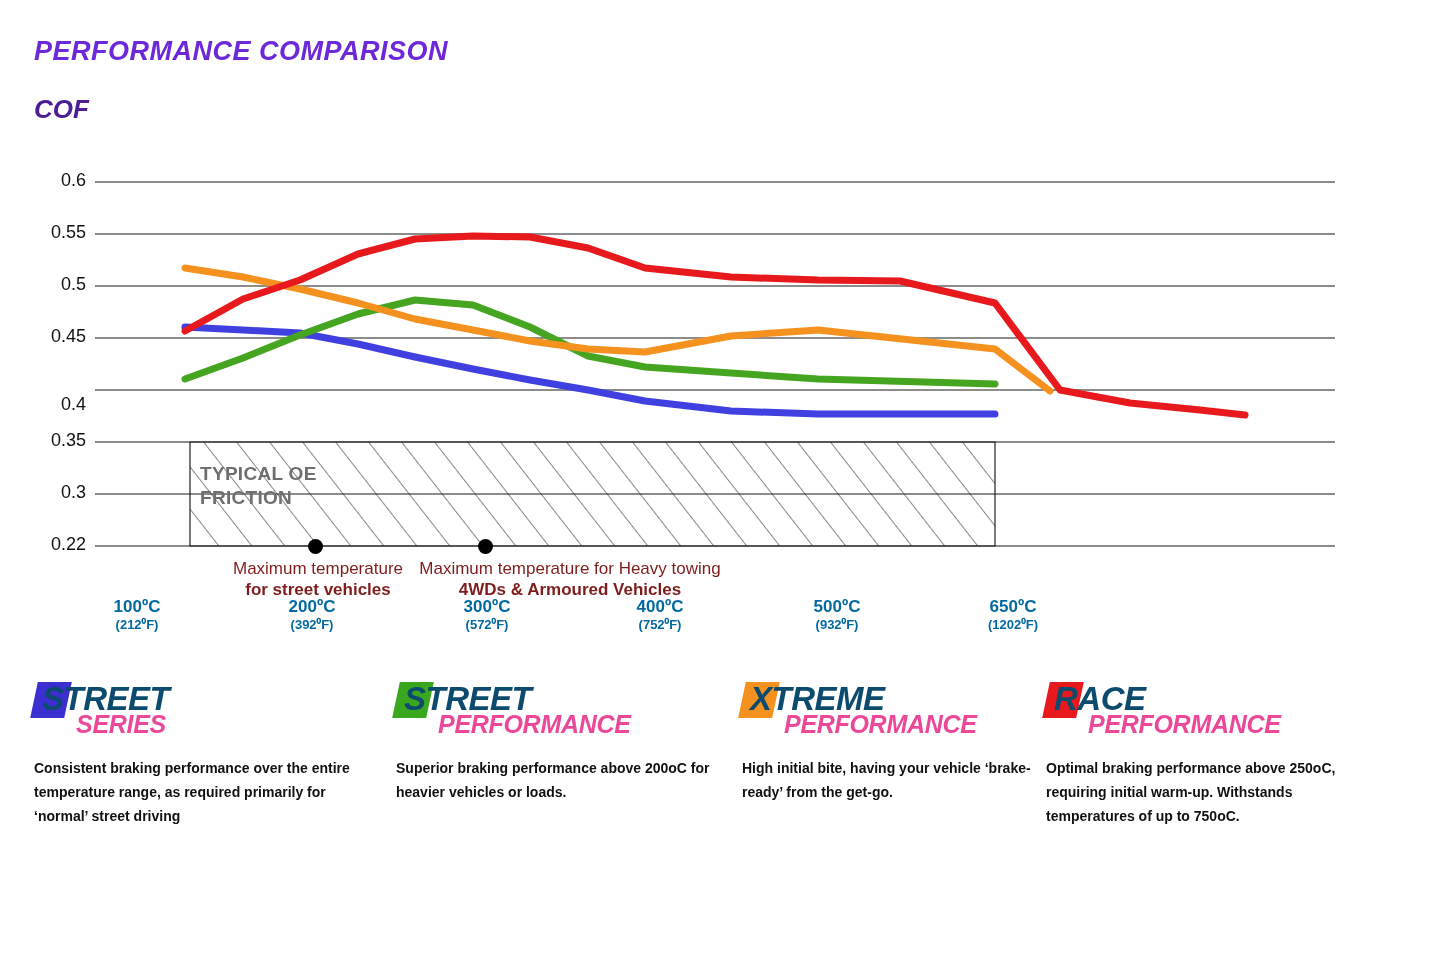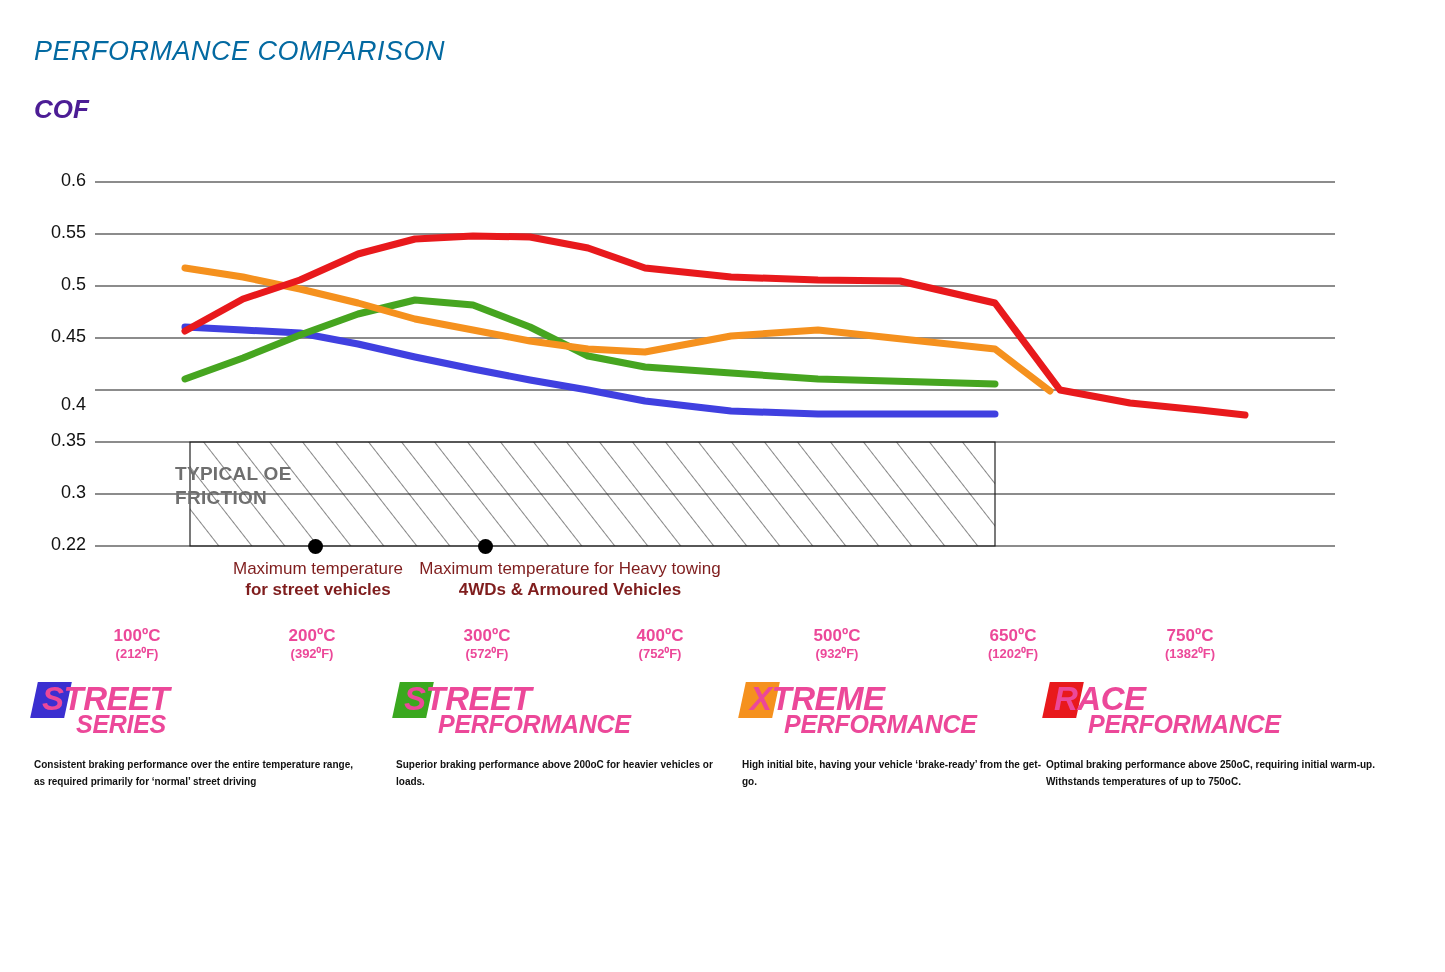--- a/index.html
+++ b/index.html
@@ -18,24 +18,24 @@
   #page {
     position: relative;
     width: 1445px;
     height: 972px;
   }
   .title {
     position: absolute;
     left: 34px;
     top: 36px;
     font-size: 27px;
-    font-weight: normal;
+    font-weight: bold;
     font-style: italic;
     letter-spacing: 0.5px;
-    color: #0369a1;
+    color: #6d28d9;
   }
   .axis-title {
     position: absolute;
     left: 34px;
     top: 94px;
     font-size: 26px;
     font-weight: bold;
     font-style: italic;
     color: #4c1d95;
   }
@@ -64,23 +64,22 @@
     top: 596px;
     width: 1445px;
     height: 60px;
   }
   .xlabel {
     position: absolute;
     text-align: center;
     width: 150px;
     font-size: 17px;
     font-weight: bold;
-    color: #ec4899;
+    color: #0369a1;
     line-height: 1.25;
-    margin-top: 29px;
   }
   .xlabel .sub {
     font-size: 13px;
     font-weight: bold;
   }
   .annot {
     position: absolute;
     text-align: center;
     font-size: 17px;
     color: #7f1d1d;
@@ -119,35 +118,35 @@
     transform: skewX(-12deg);
   }
   .logo-word {
     position: absolute;
     left: 8px;
     top: 0px;
     font-size: 33px;
     font-weight: bold;
     font-style: italic;
     letter-spacing: -0.5px;
-    color: #ec4899;
+    color: #0c4a6e;
   }
   .logo-sub {
     position: absolute;
     left: 42px;
     top: 30px;
     font-size: 25px;
     font-weight: bold;
     font-style: italic;
     letter-spacing: -0.3px;
     color: #ec4899;
   }
   .legend-desc {
     margin-top: 14px;
-    font-size: 10px;
+    font-size: 14px;
     font-weight: bold;
     line-height: 1.72;
     color: #111;
   }
   .marker-dot {
     position: absolute;
     width: 15px;
     height: 15px;
     border-radius: 50%;
     background: #000;
@@ -195,21 +194,21 @@
 
     <div class="ytick" style="left:24px; top:30px;">0.6</div>
     <div class="ytick" style="left:24px; top:82px;">0.55</div>
     <div class="ytick" style="left:24px; top:134px;">0.5</div>
     <div class="ytick" style="left:24px; top:186px;">0.45</div>
     <div class="ytick" style="left:24px; top:254px;">0.4</div>
     <div class="ytick" style="left:24px; top:290px;">0.35</div>
     <div class="ytick" style="left:24px; top:342px;">0.3</div>
     <div class="ytick" style="left:24px; top:394px;">0.22</div>
 
-    <div class="hatch-label" style="left:175px; top:322px;">
+    <div class="hatch-label" style="left:200px; top:322px;">
       <div>TYPICAL OE</div>
       <div>FRICTION</div>
     </div>
 
     <div class="marker-dot" style="left:308px; top:399px;"></div>
     <div class="marker-dot" style="left:478px; top:399px;"></div>
   </div>
 
   <div class="annot" style="left:220px; top:558px; width:196px;">
     <div>Maximum temperature</div>
@@ -238,24 +237,20 @@
       <div class="sub">(752⁰F)</div>
     </div>
     <div class="xlabel" style="left:762px;">
       <div>500ºC</div>
       <div class="sub">(932⁰F)</div>
     </div>
     <div class="xlabel" style="left:938px;">
       <div>650ºC</div>
       <div class="sub">(1202⁰F)</div>
     </div>
-    <div class="xlabel" style="left:1115px;">
-      <div>750ºC</div>
-      <div class="sub">(1382⁰F)</div>
-    </div>
   </div>
 
   <div id="legend">
 
     <div class="legend-col" style="left:34px; width:330px;">
       <div class="logo">
         <div class="logo-badge" style="background:#3b2fd0;"></div>
         <div class="logo-word"><span>S</span><span>TREET</span></div>
         <div class="logo-sub"><span>S</span><span>ERIES</span></div>
       </div>

